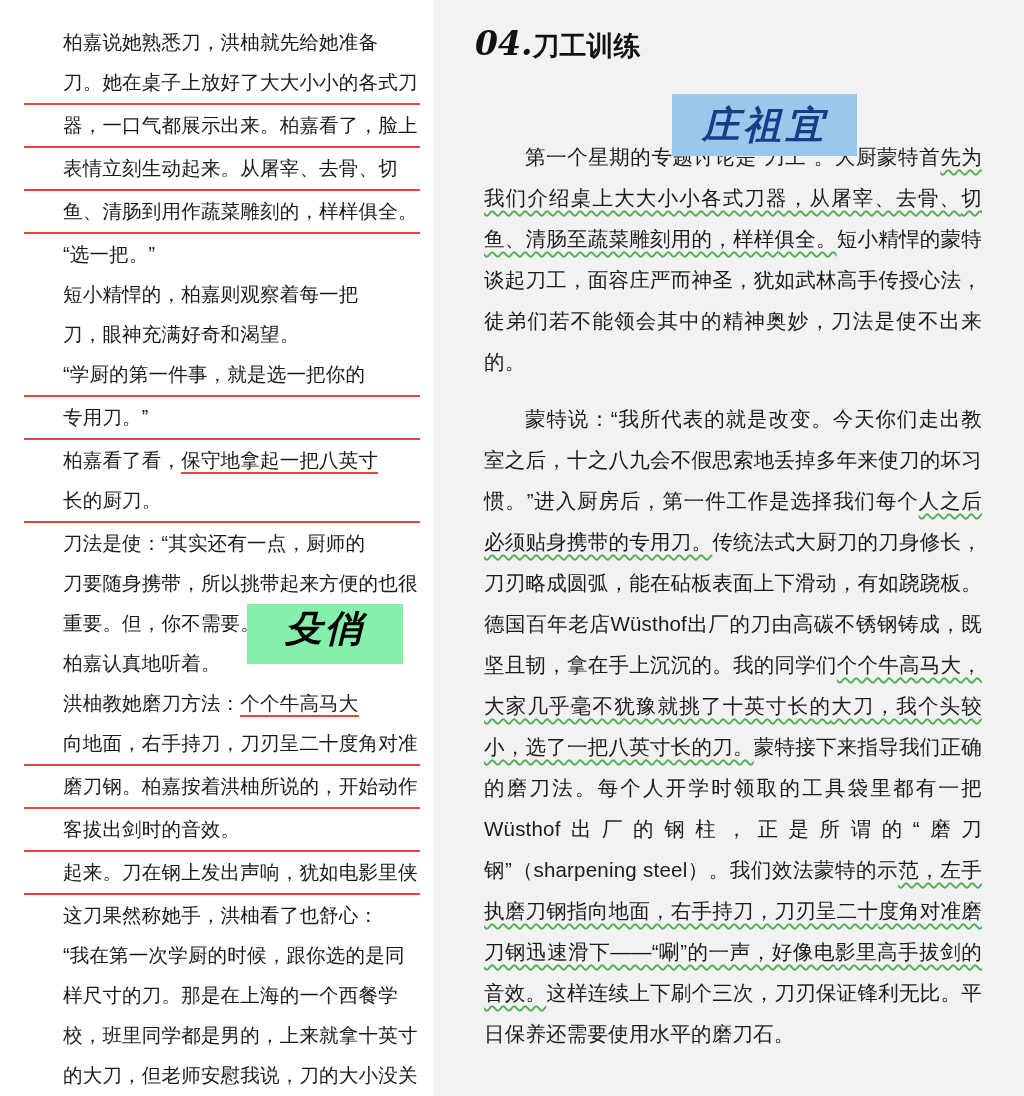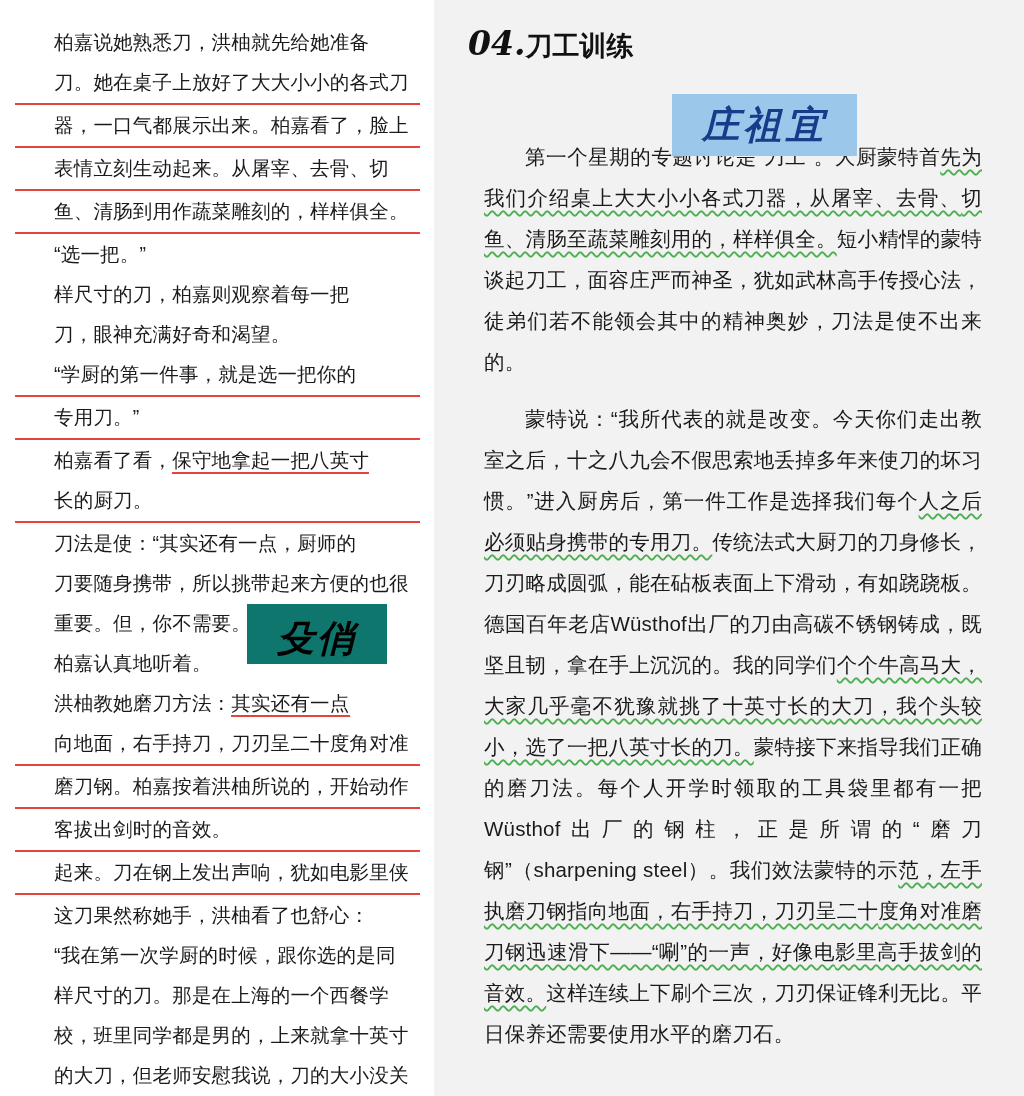--- a/index.html
+++ b/index.html
@@ -20,21 +20,21 @@
     display: flex;
     flex-direction: row;
     box-sizing: border-box;
   }
   
   #left-col {
     width: 434px;
     height: 1096px;
     background: #ffffff;
     box-sizing: border-box;
-    padding: 22px 14px 10px 15px;
+    padding: 22px 14px 10px 24px;
     position: relative;
   }
   #right-col {
     width: 590px;
     height: 1096px;
     background: #f2f2f2;
     box-sizing: border-box;
     padding: 26px 26px 10px 34px;
     position: relative;
   }
@@ -63,25 +63,25 @@
     text-decoration-style: wavy;
     text-decoration-thickness: 1.5px;
     text-underline-offset: 5px;
   }
 
   
   #stamp-red {
     position: absolute;
     left: 247px;
     top: 604px;
-    width: 140px;
+    width: 156px;
     height: 60px;
-    background: #0f766e;
+    background: #86efac;
     display: flex;
-    align-items: flex-end;
+    align-items: flex-start;
     justify-content: center;
   }
   #stamp-red .stamp-text {
     font-family: "DejaVu Sans", sans-serif;
     font-size: 37px;
     font-weight: bold;
     font-style: italic;
     color: #000000;
     letter-spacing: 3px;
   }
@@ -103,21 +103,21 @@
     font-style: italic;
     color: #173c8a;
     letter-spacing: 4px;
   }
 
   
   #right-heading {
     font-size: 30px;
     color: #111111;
     font-weight: bold;
-    margin: 0 0 72px 0;
+    margin: 0 0 72px 7px;
     line-height: 36px;
     white-space: nowrap;
   }
   #right-heading .num {
     font-style: italic;
     font-family: "DejaVu Serif", serif;
     font-size: 33px;
     font-weight: bold;
   }
   #right-heading .title {
@@ -158,21 +158,21 @@
       <span class="nl u-red">器，一口气都展示出来。柏嘉看了，脸上</span>
       <span class="nl u-red">表情立刻生动起来。从屠宰、去骨、切</span>
       <span class="nl u-red">鱼、清肠到用作蔬菜雕刻的，样样俱全。</span>
     </p>
 
     <p class="para indent">
       <span class="nl">“选一把。”</span>
     </p>
 
     <p class="para indent">
-      <span class="nl">样尺寸的刀，柏嘉则观察着每一把</span>
+      <span class="nl">短小精悍的，柏嘉则观察着每一把</span>
       <span class="nl">刀，眼神充满好奇和渴望。</span>
     </p>
 
     <p class="para indent">
       <span class="nl u-red">“学厨的第一件事，就是选一把你的</span>
       <span class="nl u-red">专用刀。”</span>
     </p>
 
     <p class="para indent">
       <span class="nl"><span>柏嘉看了看，</span><span class="u-red">保守地拿起一把八英寸</span></span>
@@ -183,21 +183,21 @@
       <span class="nl">刀法是使：“其实还有一点，厨师的</span>
       <span class="nl">刀要随身携带，所以挑带起来方便的也很</span>
       <span class="nl">重要。但，你不需要。”</span>
     </p>
 
     <p class="para indent">
       <span class="nl">柏嘉认真地听着。</span>
     </p>
 
     <p class="para indent">
-      <span class="nl"><span>洪柚教她磨刀方法：</span><span class="u-red">其实还有一点</span></span>
+      <span class="nl"><span>洪柚教她磨刀方法：</span><span class="u-red">个个牛高马大</span></span>
       <span class="nl u-red">向地面，右手持刀，刀刃呈二十度角对准</span>
       <span class="nl u-red">磨刀钢。柏嘉按着洪柚所说的，开始动作</span>
       <span class="nl u-red">客拔出剑时的音效。</span>
       <span class="nl u-red">起来。刀在钢上发出声响，犹如电影里侠</span>
     </p>
 
     <p class="para indent">
       <span class="nl">这刀果然称她手，洪柚看了也舒心：</span>
       <span class="nl">“我在第一次学厨的时候，跟你选的是同</span>
       <span class="nl">样尺寸的刀。那是在上海的一个西餐学</span>

